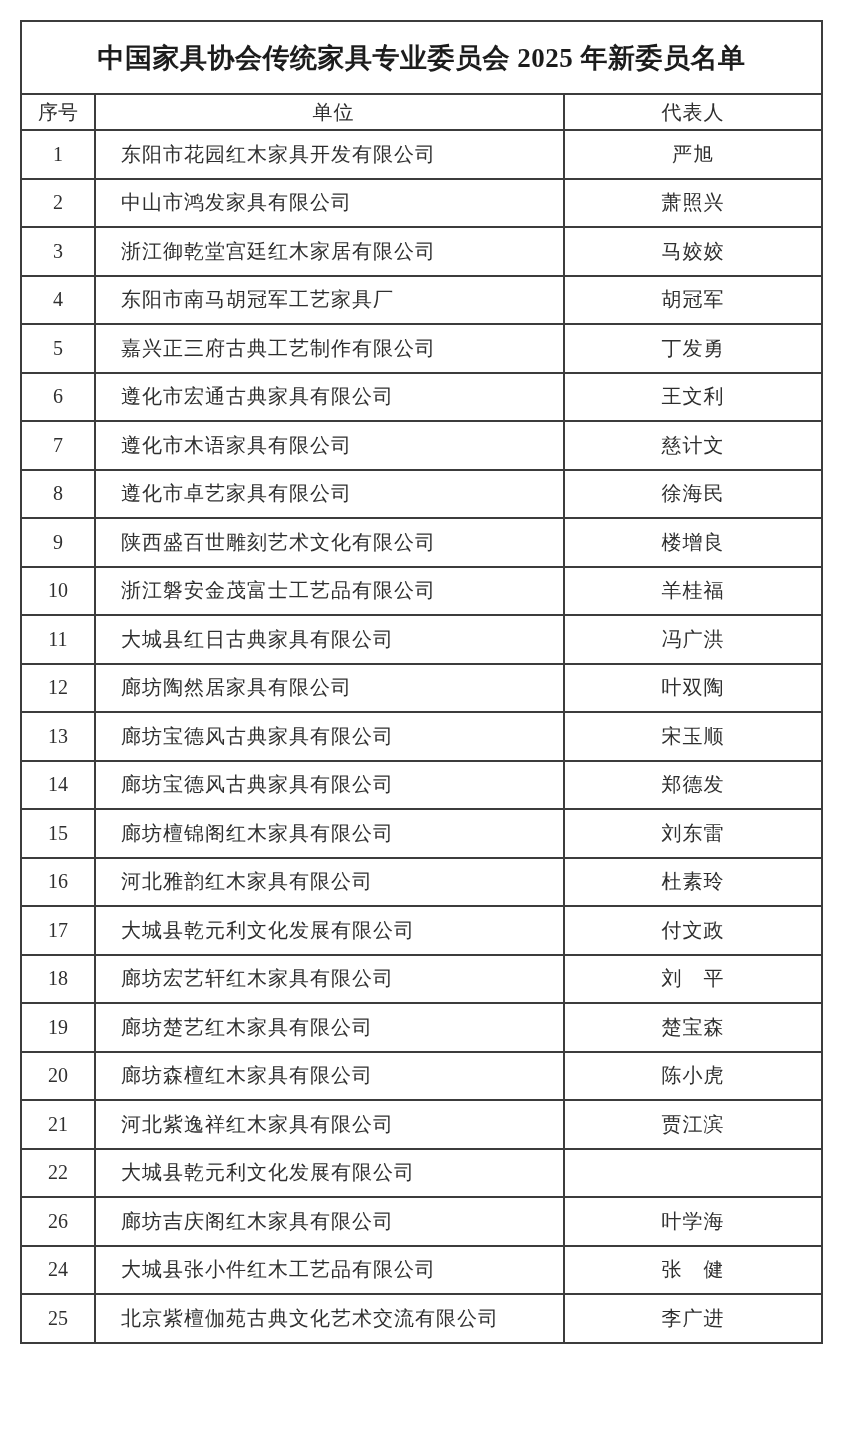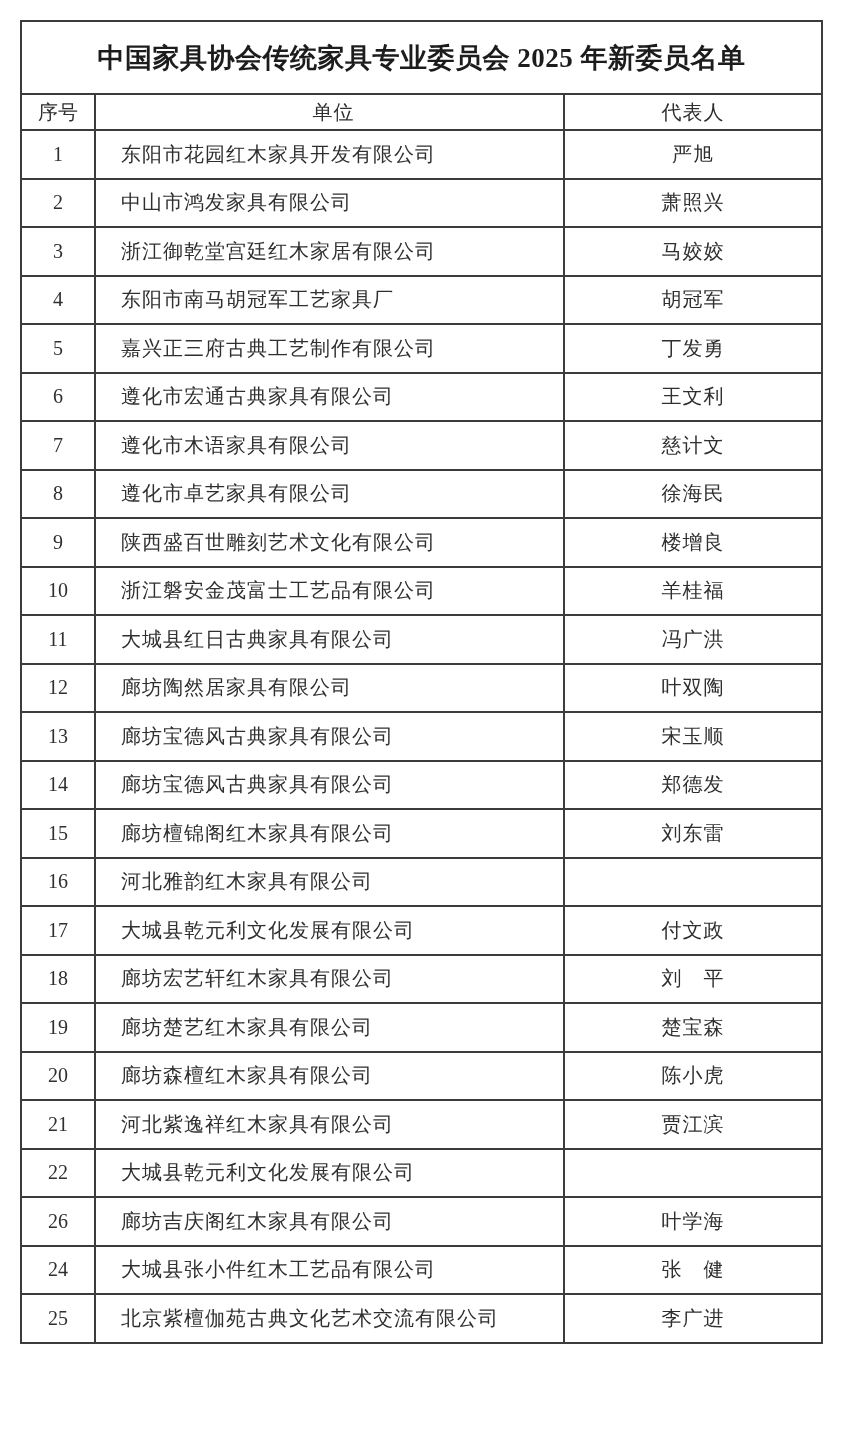--- a/index.html
+++ b/index.html
@@ -171,20 +171,21 @@
 
   <div class="row data-row">
     <div class="cell c-no">15</div>
     <div class="cell c-unit">廊坊檀锦阁红木家具有限公司</div>
     <div class="cell c-rep">刘东雷</div>
   </div>
 
   <div class="row data-row">
     <div class="cell c-no">16</div>
     <div class="cell c-unit">河北雅韵红木家具有限公司</div>
+    <div class="cell c-rep">杜素玲</div>
   </div>
 
   <div class="row data-row">
     <div class="cell c-no">17</div>
     <div class="cell c-unit">大城县乾元利文化发展有限公司</div>
     <div class="cell c-rep">付文政</div>
   </div>
 
   <div class="row data-row">
     <div class="cell c-no">18</div>

